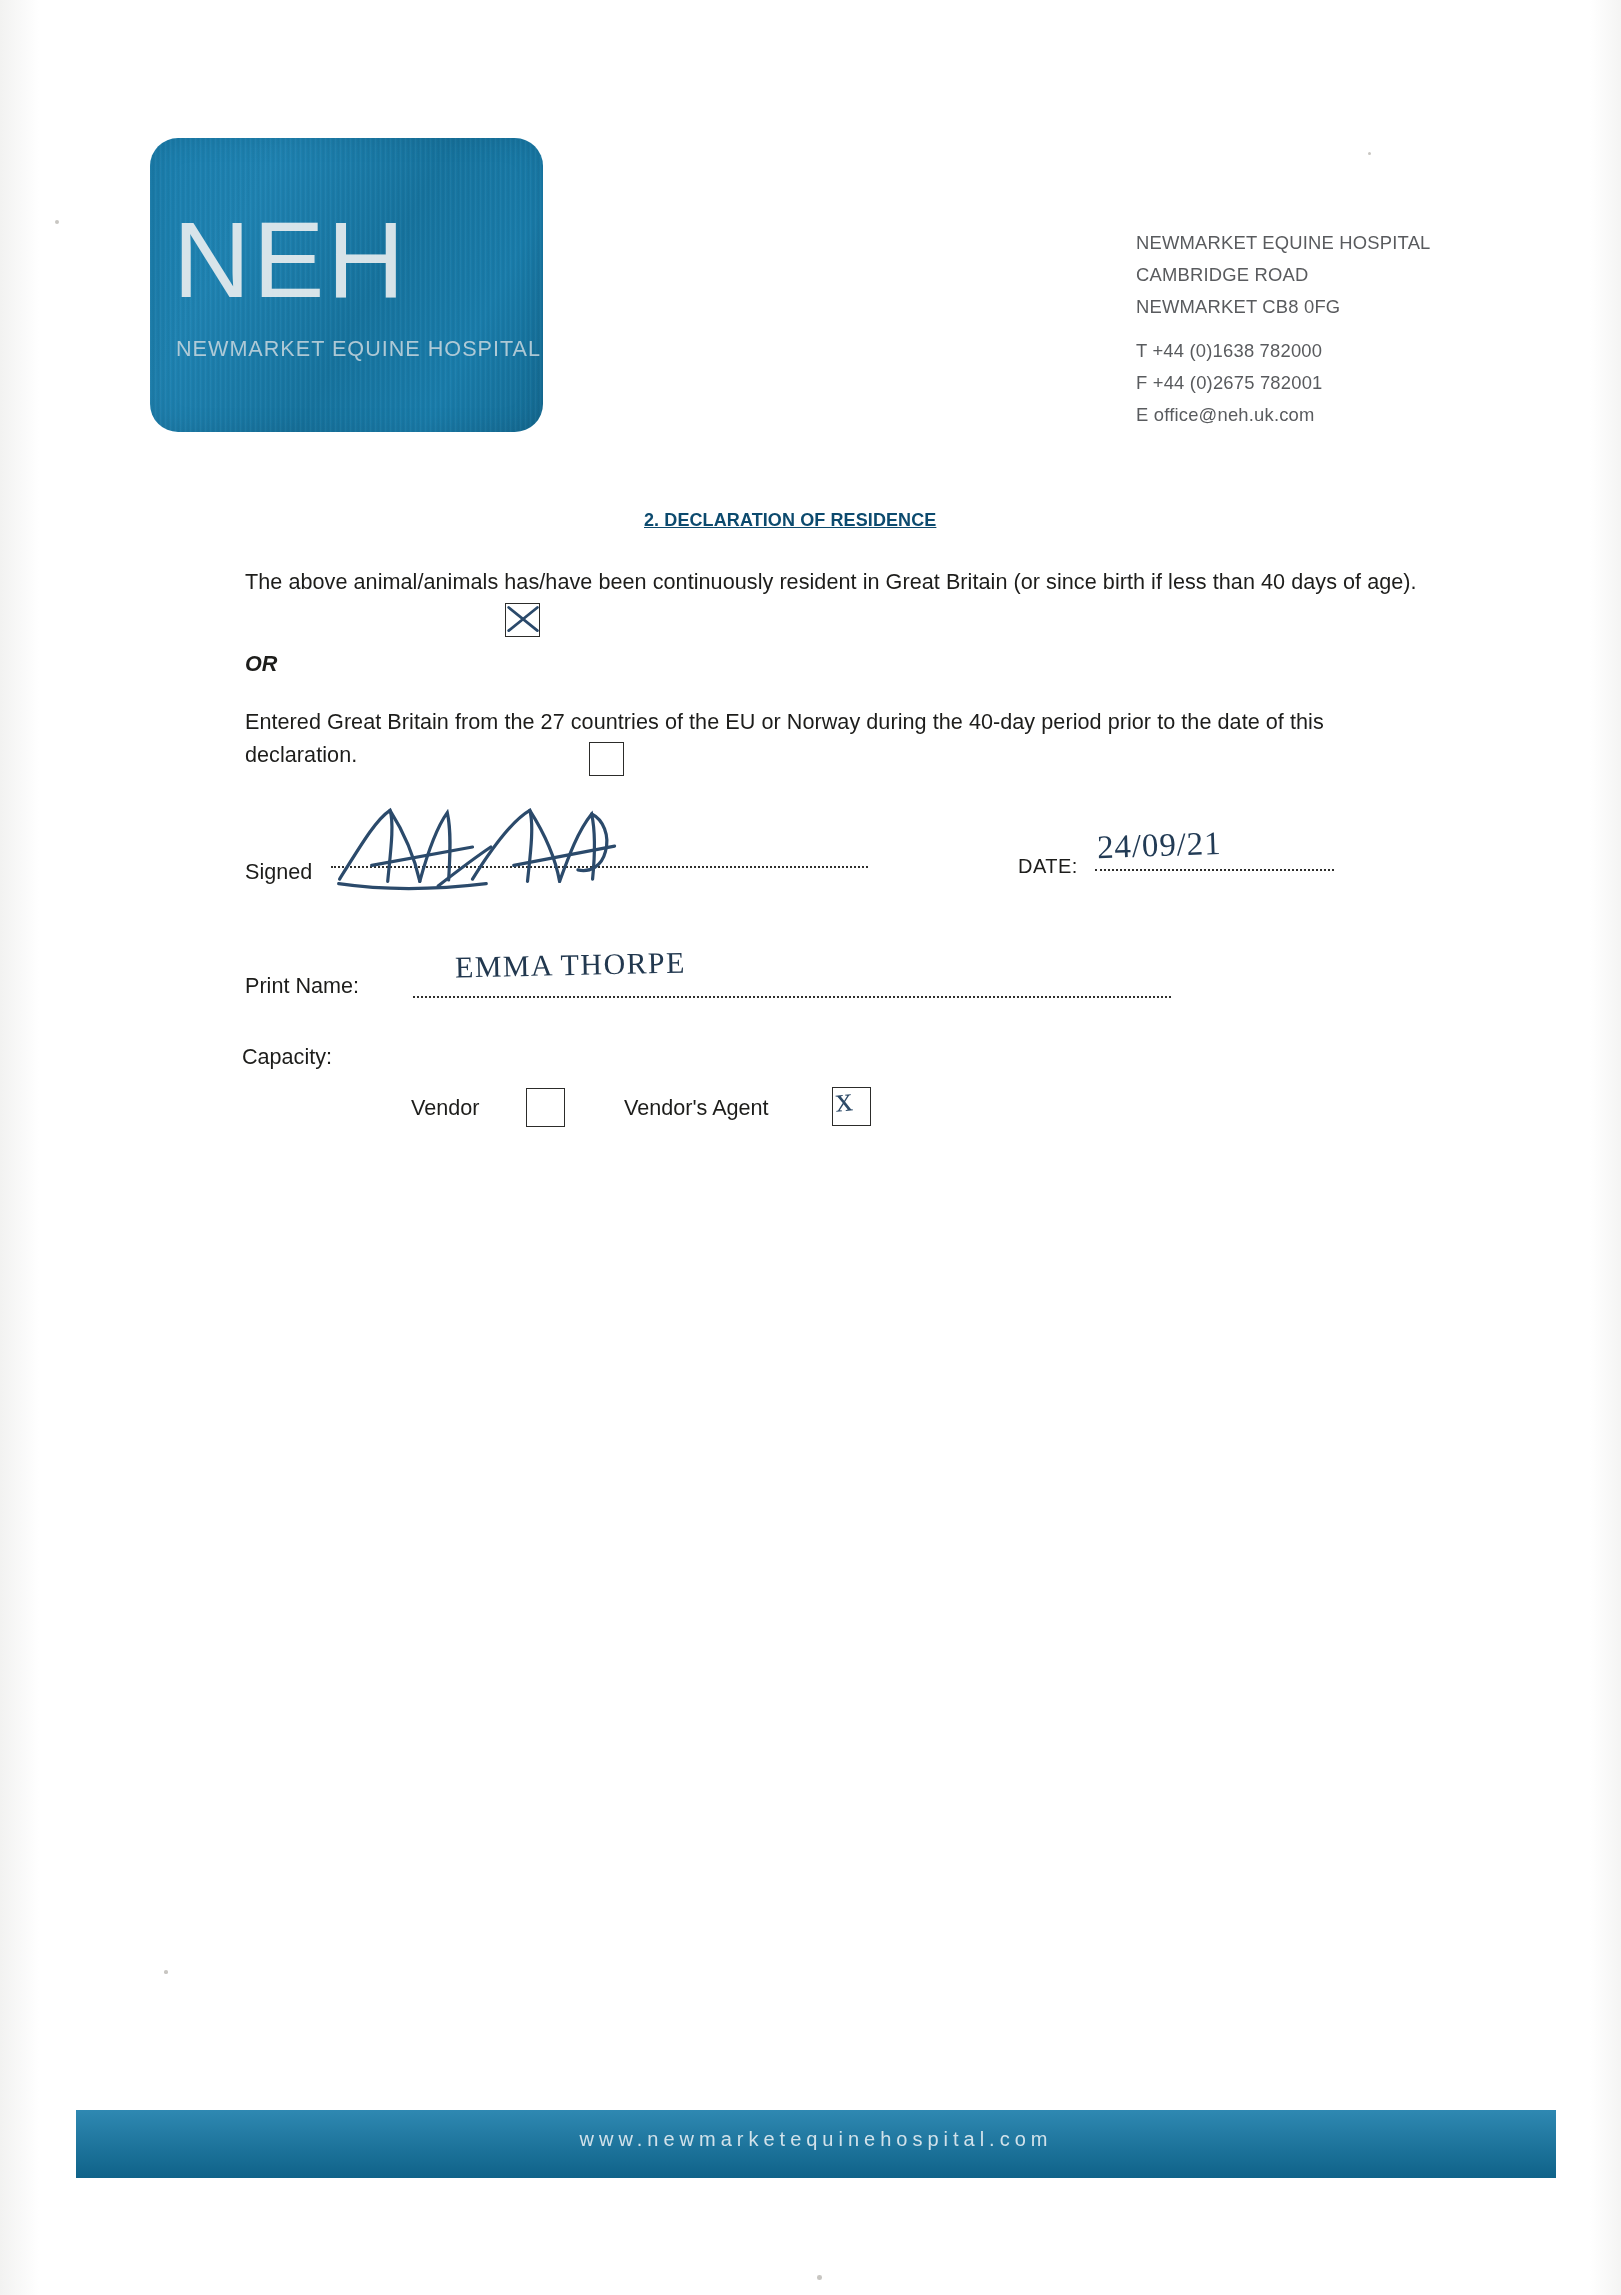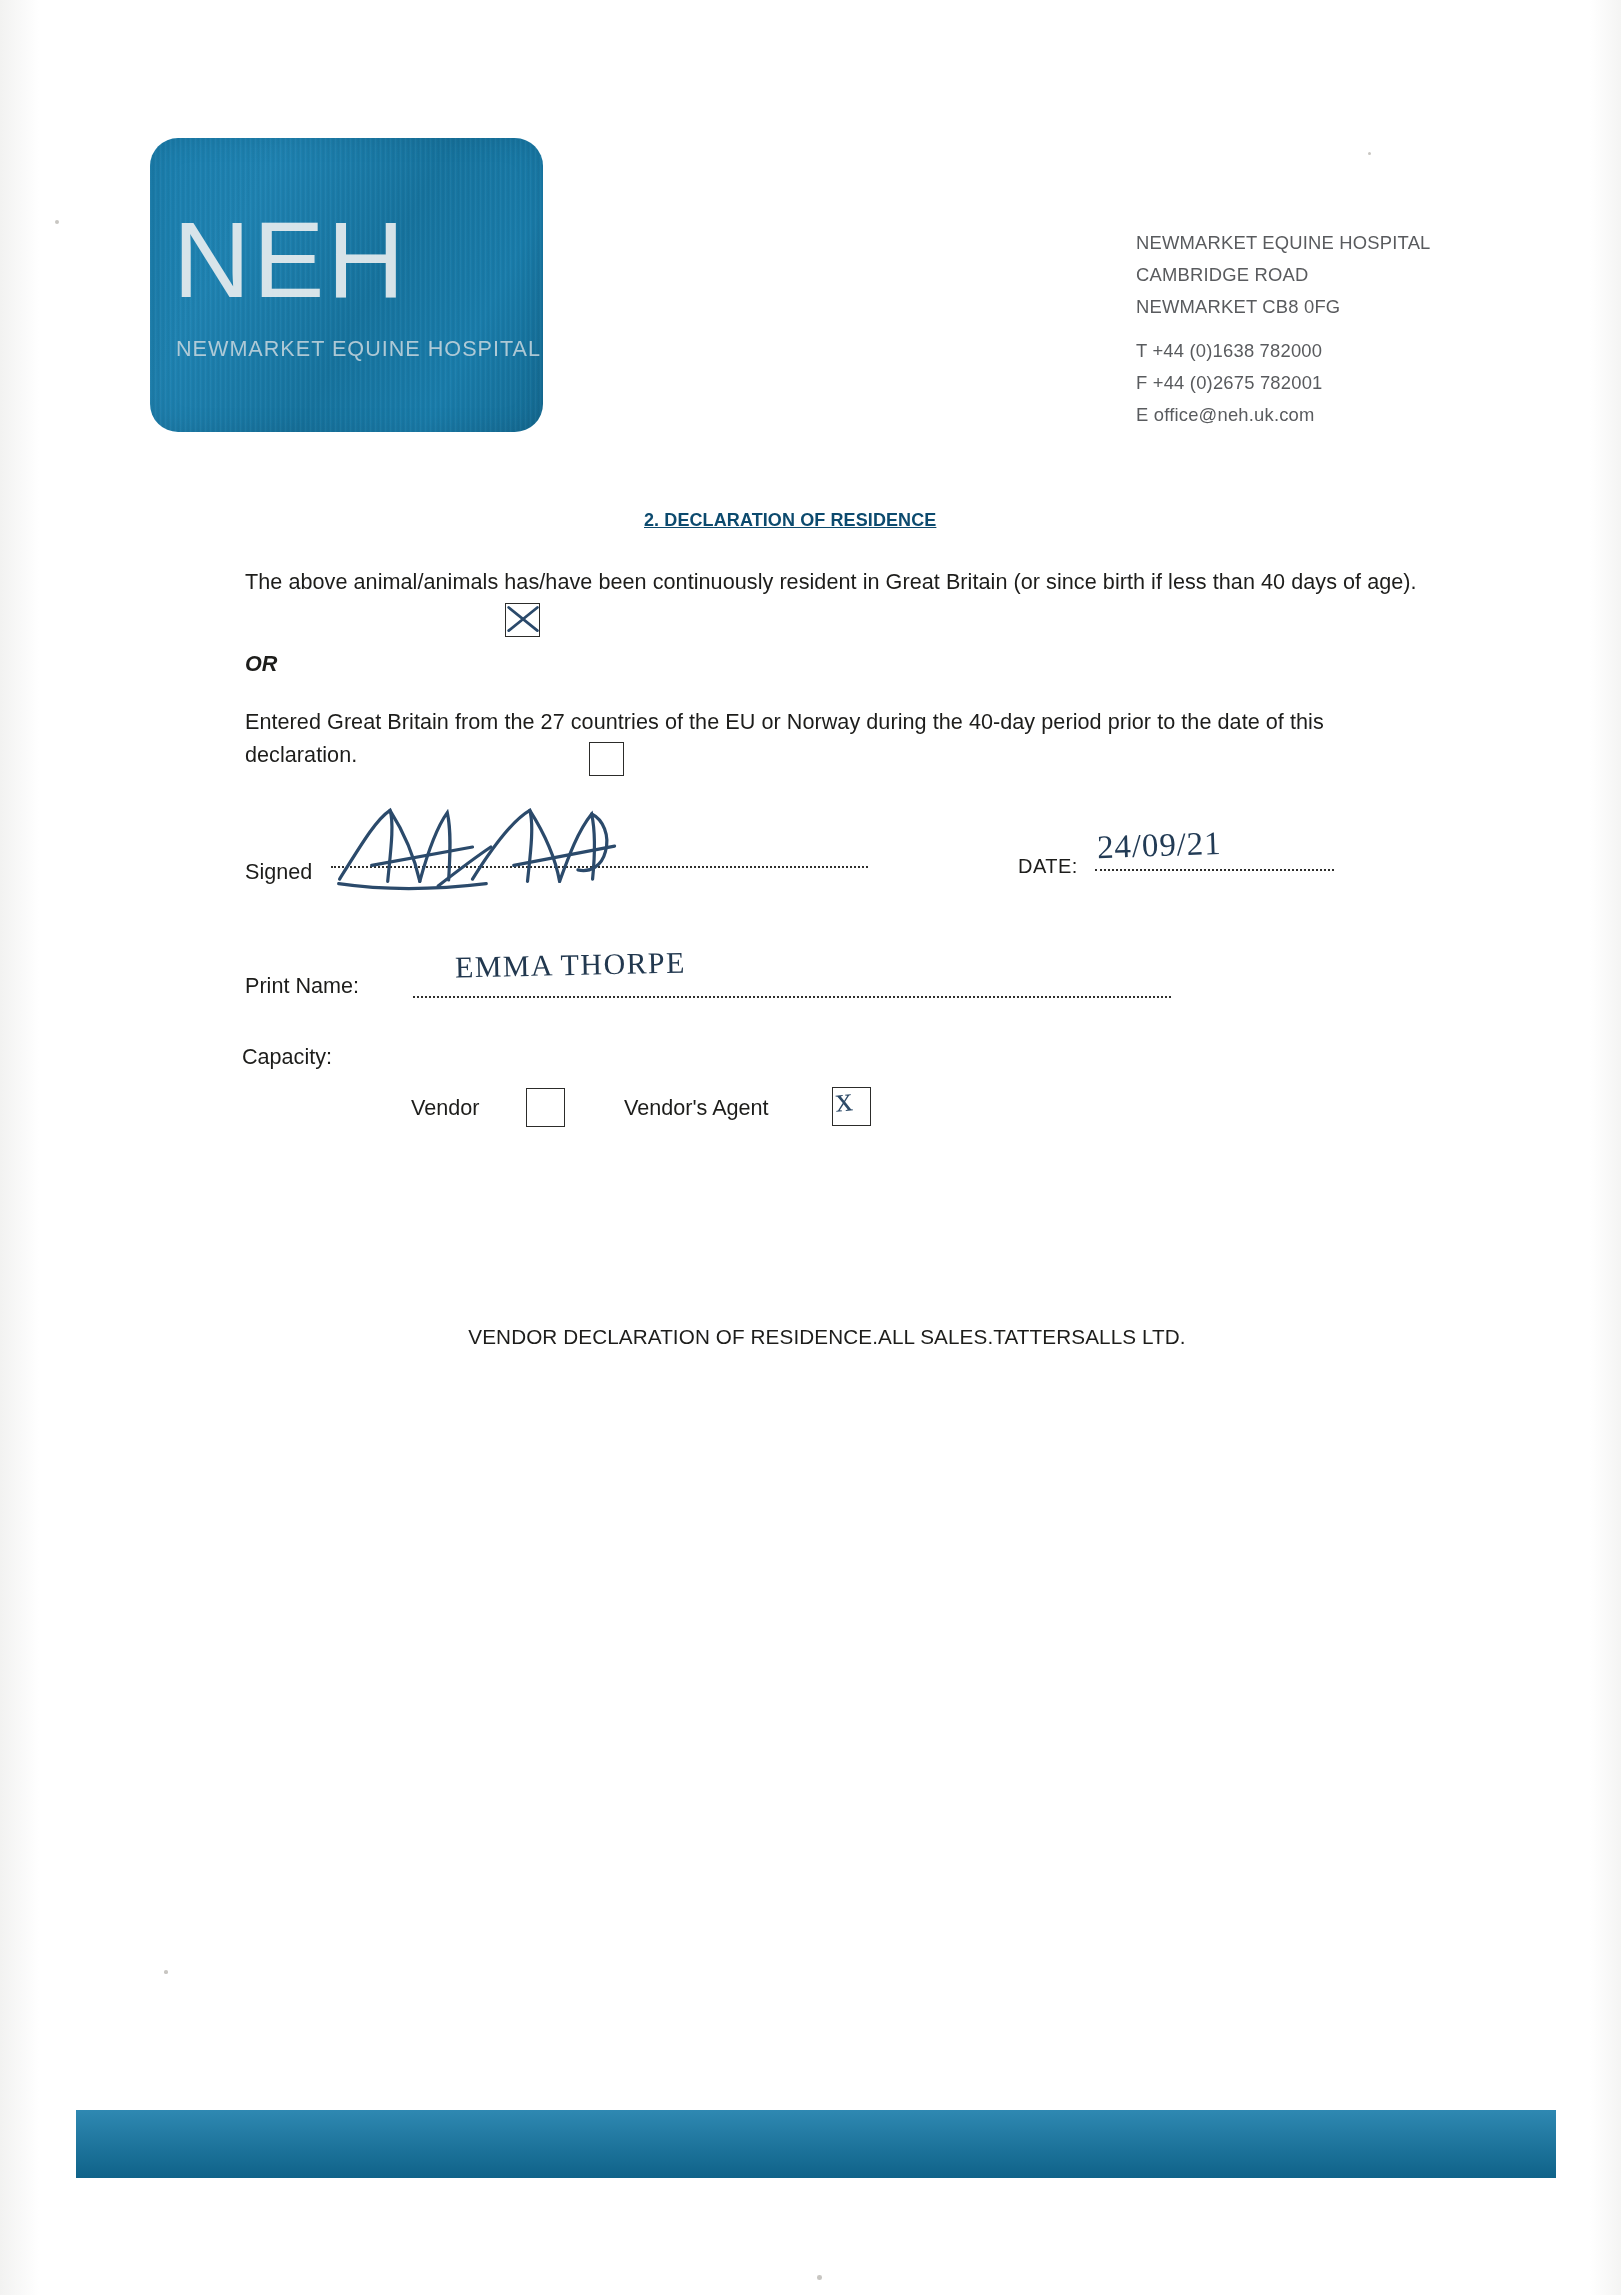--- a/index.html
+++ b/index.html
@@ -324,21 +324,21 @@
   <div id="printname-hand">EMMA THORPE</div>
 
   <div class="lbl" id="capacity-label">Capacity:</div>
   <div class="lbl" id="vendor-label">Vendor</div>
   <div class="box-inline" id="vendor-box"></div>
   <div class="lbl" id="agent-label">Vendor's Agent</div>
   <div class="box-inline" id="agent-box"></div>
   <div id="agent-mark">x</div>
 
   <div class="footer-decl">
-    <div>VENDOR DECLARATION OF RESIDENCE.ALL SALES.TATTERSALLS LTD.</div>
   </div>
 
   <div class="banner">
     <div class="banner-shade"></div>
+    <div class="banner-text">www.newmarketequinehospital.com</div>
   </div>
 
 </div>
 
 
 </body></html>

